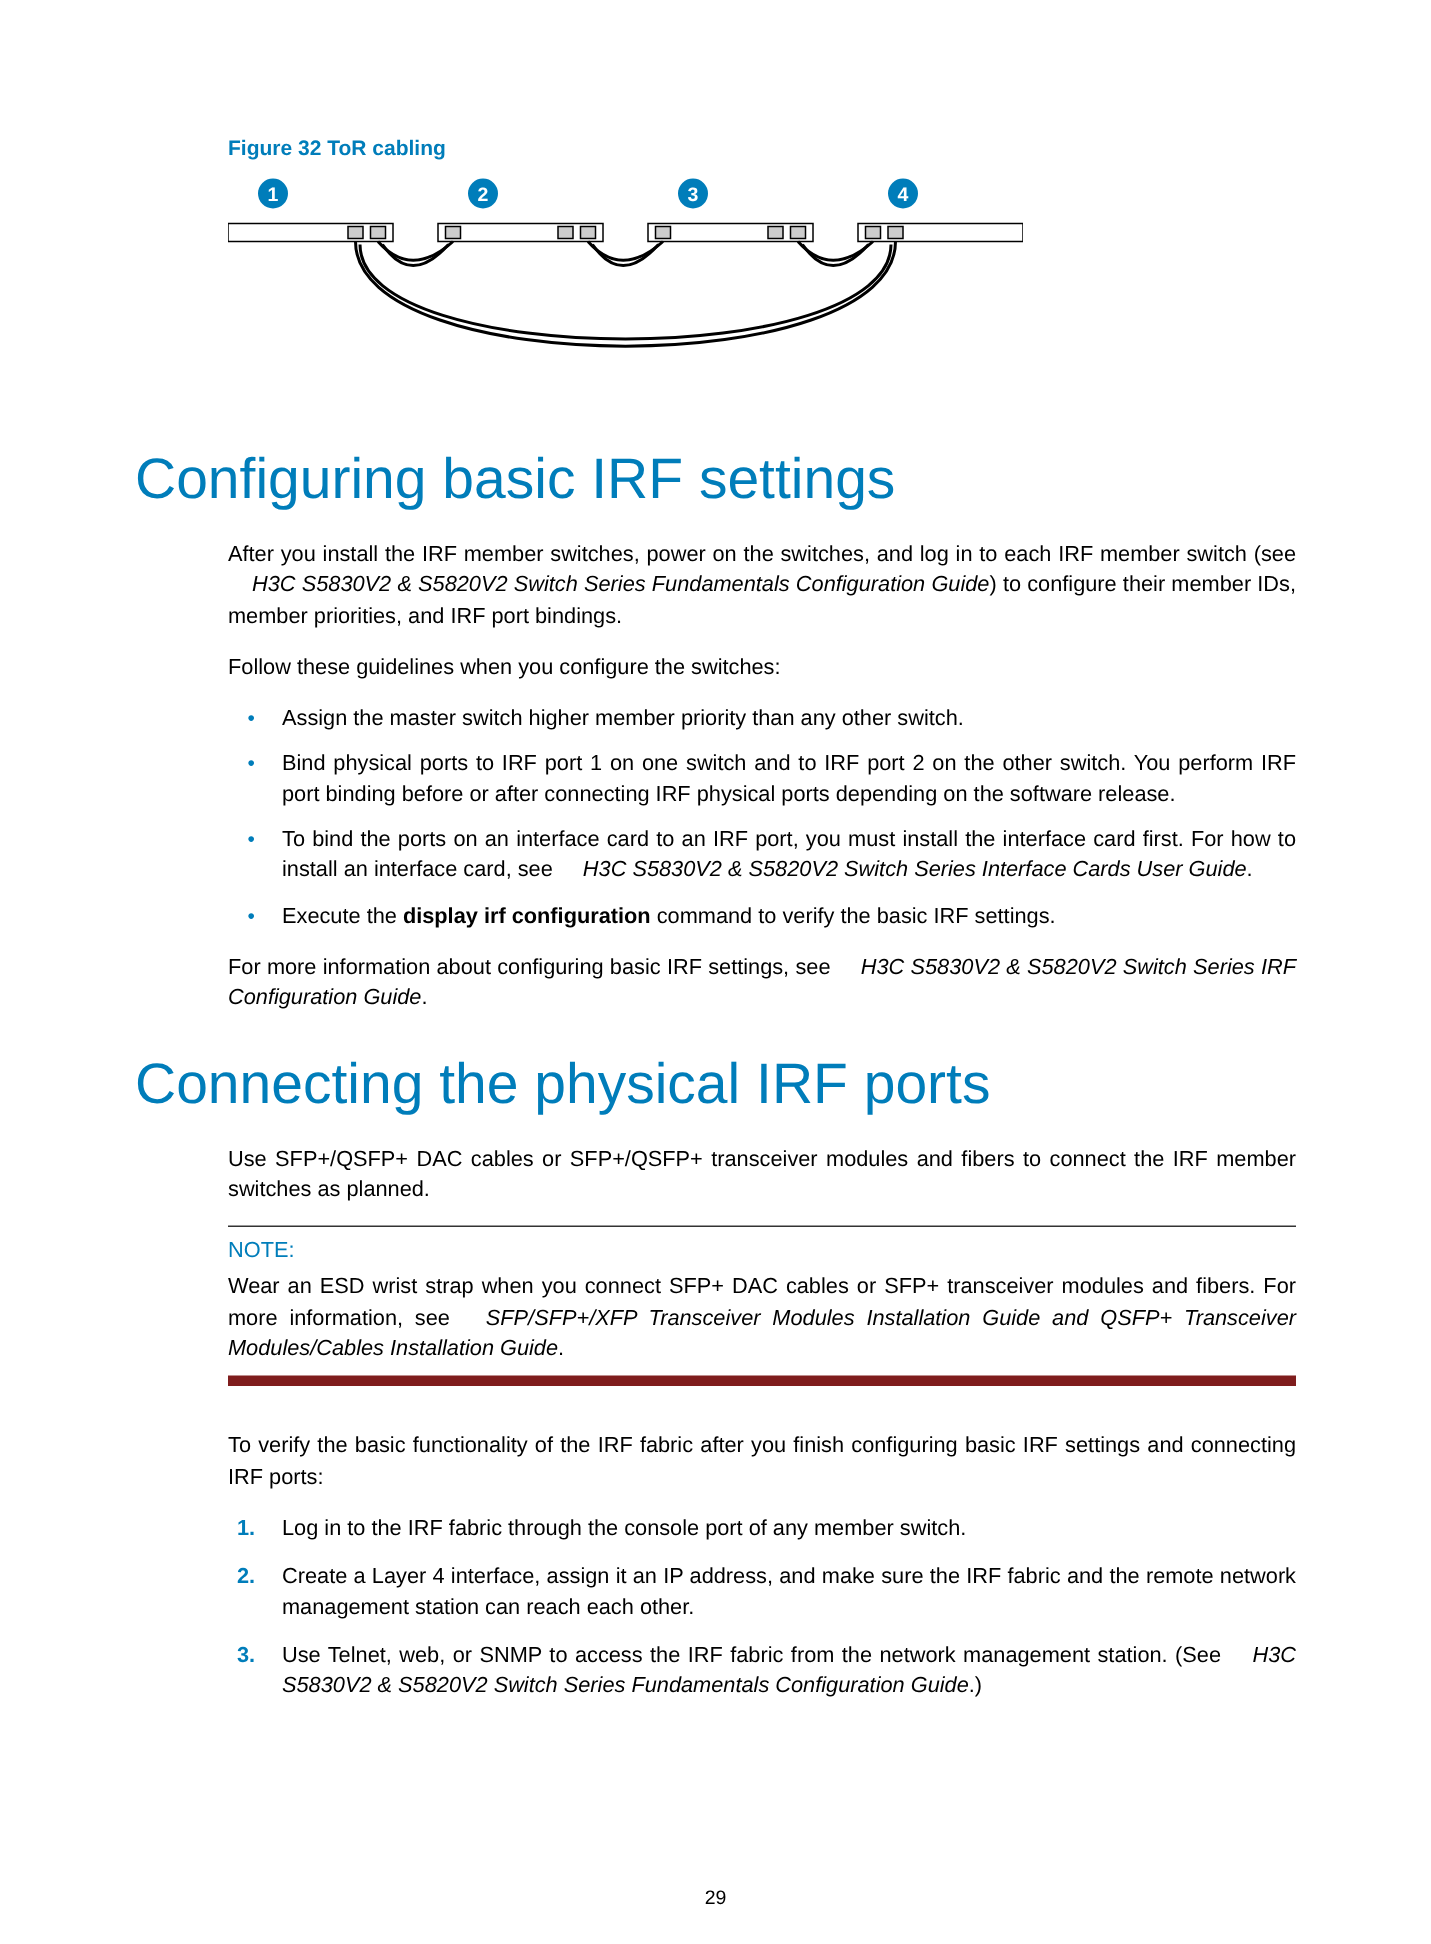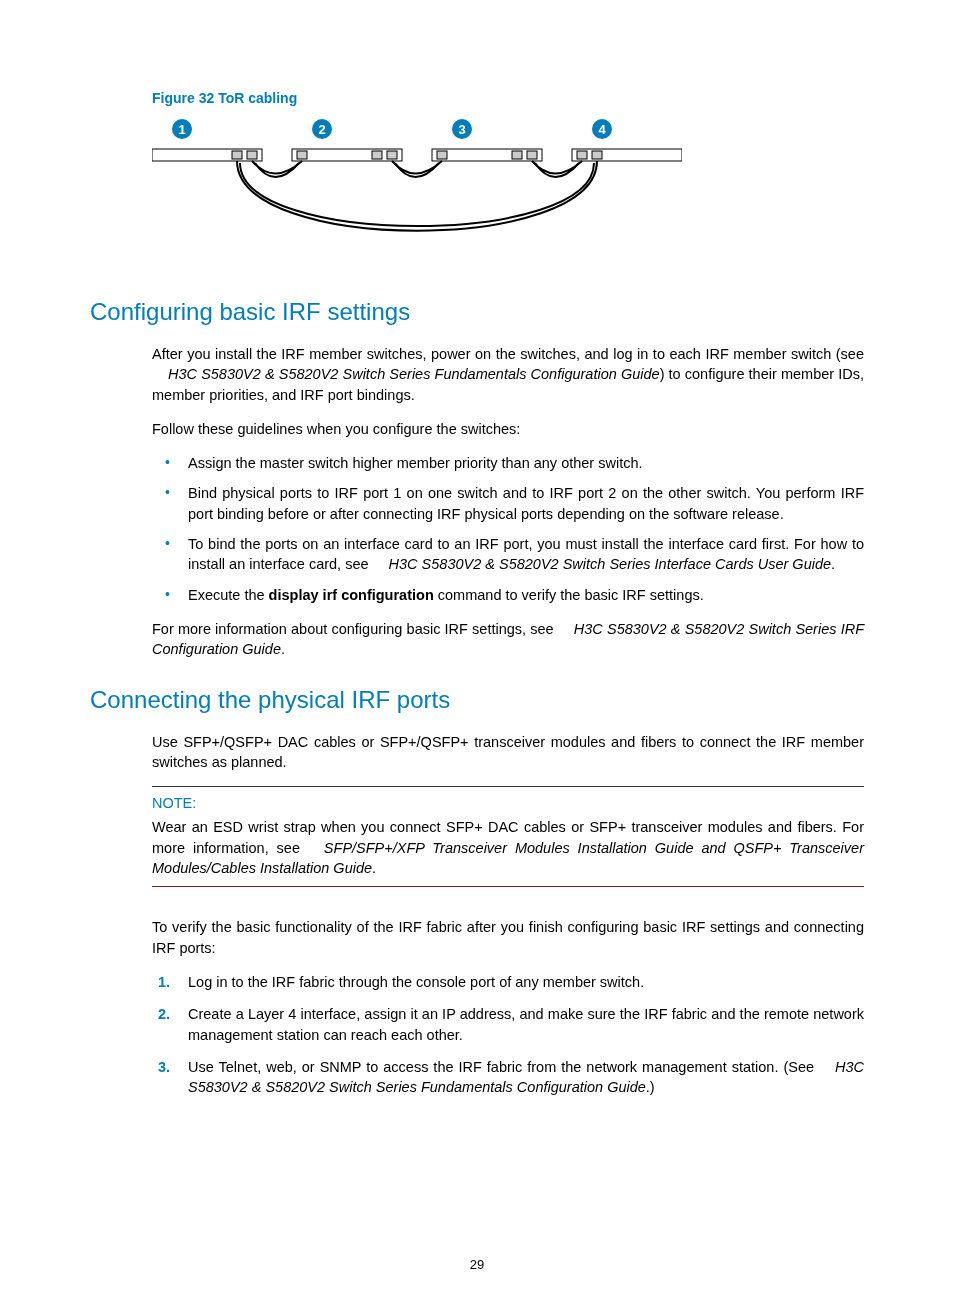--- a/index.html
+++ b/index.html
@@ -21,21 +21,21 @@
     font-weight: bold;
     font-size: 14px;
     margin-bottom: 8px;
     margin-left: 62px;
   }
   .figure {
     margin-left: 62px;
     margin-bottom: 60px;
   }
   h1 {
-    font-size: 24px;
+    font-size: 38px;
     font-weight: 300;
     color: #007dba;
     margin: 0 0 18px 0;
     font-family: Arial, Helvetica, sans-serif;
   }
   .body-text {
     margin-left: 62px;
     font-size: 14.5px;
     line-height: 1.4;
     text-align: justify;
@@ -60,21 +60,21 @@
     position: absolute;
     left: 13px;
     top: 0;
     font-size: 14px;
   }
   .italic { font-style: italic; margin-left: 16px; }
   .bold { font-weight: bold; }
   .note-box {
     margin-left: 62px;
     border-top: 1px solid #333;
-    border-bottom: 1px solid #7f1d1d;
+    border-bottom: 7px solid #7f1d1d;
     padding: 6px 0 8px 0;
     margin-bottom: 30px;
     font-size: 14.5px;
     line-height: 1.4;
     text-align: justify;
   }
   .note-label {
     color: #007dba;
     font-size: 14.5px;
     margin-bottom: 4px;

